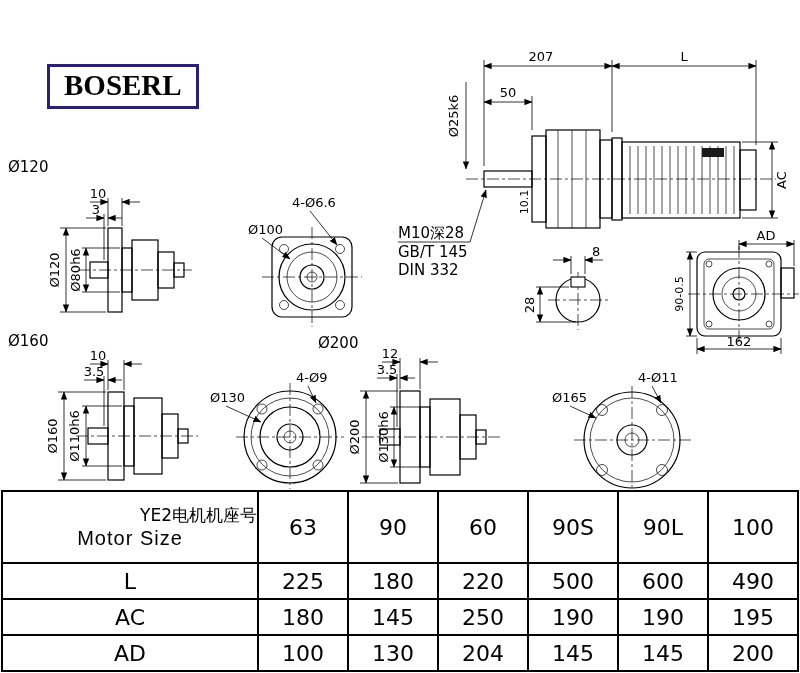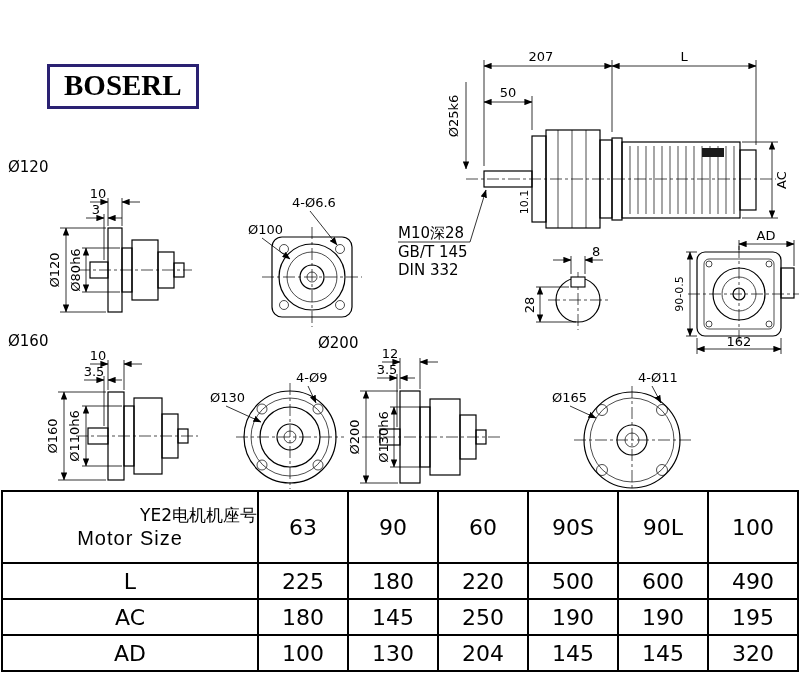--- a/index.html
+++ b/index.html
@@ -317,17 +317,17 @@
         <td>190</td>
         <td>195</td>
       </tr>
       <tr class="drow">
         <td>AD</td>
         <td>100</td>
         <td>130</td>
         <td>204</td>
         <td>145</td>
         <td>145</td>
-        <td>320</td>
+        <td>200</td>
       </tr>
     </tbody>
   </table>
 </div>
 
 </body></html>

